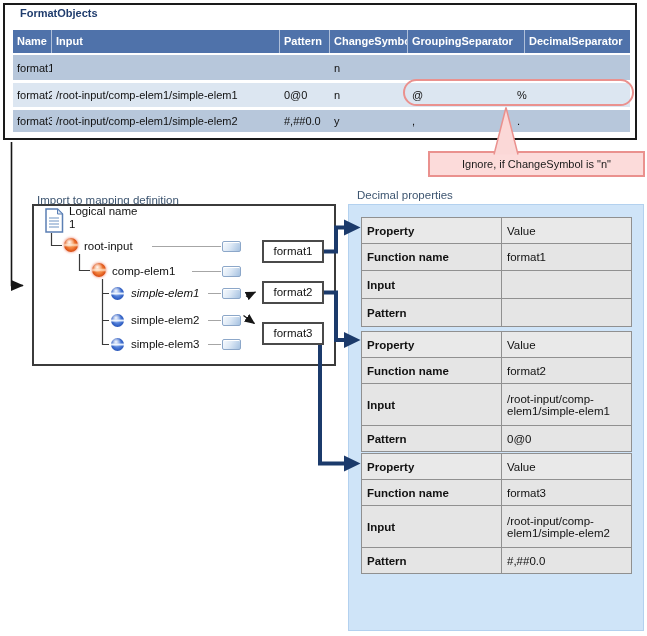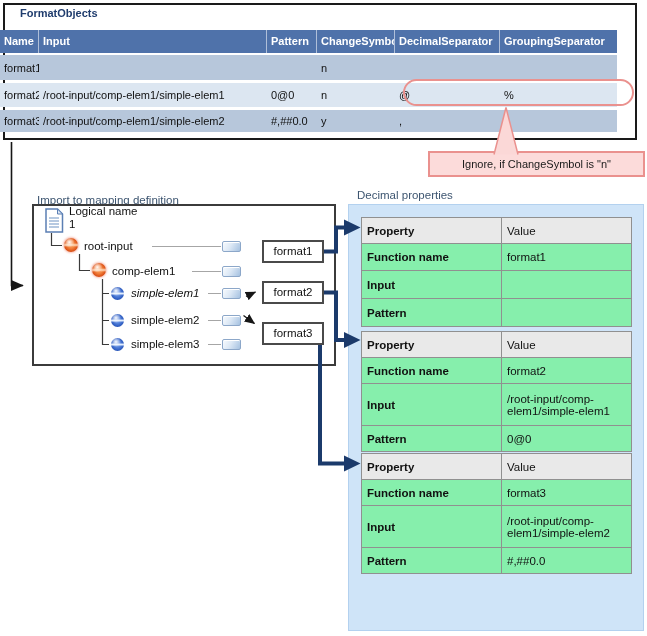--- a/index.html
+++ b/index.html
@@ -3,21 +3,21 @@
 <meta charset="utf-8">
 <style>
   html,body{margin:0;padding:0;background:#fff;}
   .canvas{position:relative;width:647px;height:636px;background:#fff;overflow:hidden;
           font-family:"Liberation Sans",sans-serif;color:#111;}
   .abs{position:absolute;}
 
   
   .fo-box{left:3px;top:3px;width:634px;height:137px;border:2px solid #1a1a1a;background:#fff;box-sizing:border-box;}
   .fo-title{left:20px;top:7px;font-size:11px;font-weight:bold;color:#1f3c6d;}
-  .fo-table{left:0;top:30px;width:617px;}
+  .fo-table{left:13px;top:30px;width:617px;}
   .r{display:flex;align-items:center;}
   .hrow{height:23px;background:#4f72aa;}
   .hcell{color:#fff;font-weight:bold;font-size:11px;padding-left:4px;box-sizing:border-box;
          overflow:hidden;white-space:nowrap;border-right:1px solid rgba(255,255,255,.55);height:23px;line-height:23px;}
   .hcell:last-child{border-right:none;}
   .drow{}
   .d1{height:25px;background:#b7c7db;margin-top:2px;}
   .d2{height:24px;background:#dce6f1;margin-top:3px;}
   .d3{height:22px;background:#b7c7db;margin-top:3px;}
   .dcell{font-size:11px;padding-left:4px;box-sizing:border-box;overflow:hidden;white-space:nowrap;color:#111;}
@@ -51,21 +51,21 @@
       linear-gradient(to bottom, rgba(255,255,255,0) 36%, rgba(235,244,255,.95) 50%, rgba(255,255,255,0) 66%),
       radial-gradient(circle at 50% 48%, #5d8ae0 25%, #2d5bc0 65%, #123a8a);}
   .fieldbox{width:19px;height:11px;border:1px solid #8ca7c9;border-radius:2px;z-index:3;box-sizing:border-box;
       background:linear-gradient(120deg,#f8fbfe 0%,#dce8f5 45%,#a5c1e0 100%);box-shadow:inset 0 1px 0 #fff;}
   .fmt{left:262px;width:62px;height:23px;border:2px solid #4a4a4a;background:#fff;box-sizing:border-box;
        font-size:11.5px;text-align:center;line-height:19px;z-index:6;color:#111;}
 
   
   .panel{left:348px;top:204px;width:296px;height:427px;background:#cfe4f8;border:1px solid #b3d1ef;box-sizing:border-box;z-index:1;}
   table.props{position:absolute;left:361px;width:271px;border-collapse:collapse;z-index:3;font-size:11.5px;table-layout:fixed;}
-  table.props td{border:1px solid #909090;padding:1px 5px;vertical-align:middle;background:#86efac;color:#111;word-wrap:break-word;}
+  table.props td{border:1px solid #909090;padding:1px 5px;vertical-align:middle;background:#e5e5e5;color:#111;word-wrap:break-word;}
   table.props td.ph{background:#e9e9e9;}
   table.props td.pcol{width:129px;font-weight:bold;}
   td.small{font-size:10px;}
 
   svg.overlay{position:absolute;left:0;top:0;z-index:5;pointer-events:none;}
   .docicon{z-index:3;}
 </style>
 </head>
 <body>
 
@@ -73,22 +73,22 @@
 
   <div class="abs fo-box"></div>
   <div class="abs fo-title">FormatObjects</div>
 
   <div class="abs fo-table">
     <div class="r hrow">
       <div class="hcell c0">Name</div>
       <div class="hcell c1">Input</div>
       <div class="hcell c2">Pattern</div>
       <div class="hcell c3">ChangeSymbol</div>
+      <div class="hcell c5">GroupingSeparator</div>
       <div class="hcell c4">DecimalSeparator</div>
-      <div class="hcell c5">GroupingSeparator</div>
     </div>
     <div class="r drow d1">
       <div class="dcell c0">format1</div>
       <div class="dcell c1"></div>
       <div class="dcell c2"></div>
       <div class="dcell c3">n</div>
       <div class="dcell c4"></div>
       <div class="dcell c5"></div>
     </div>
     <div class="r drow d2">

